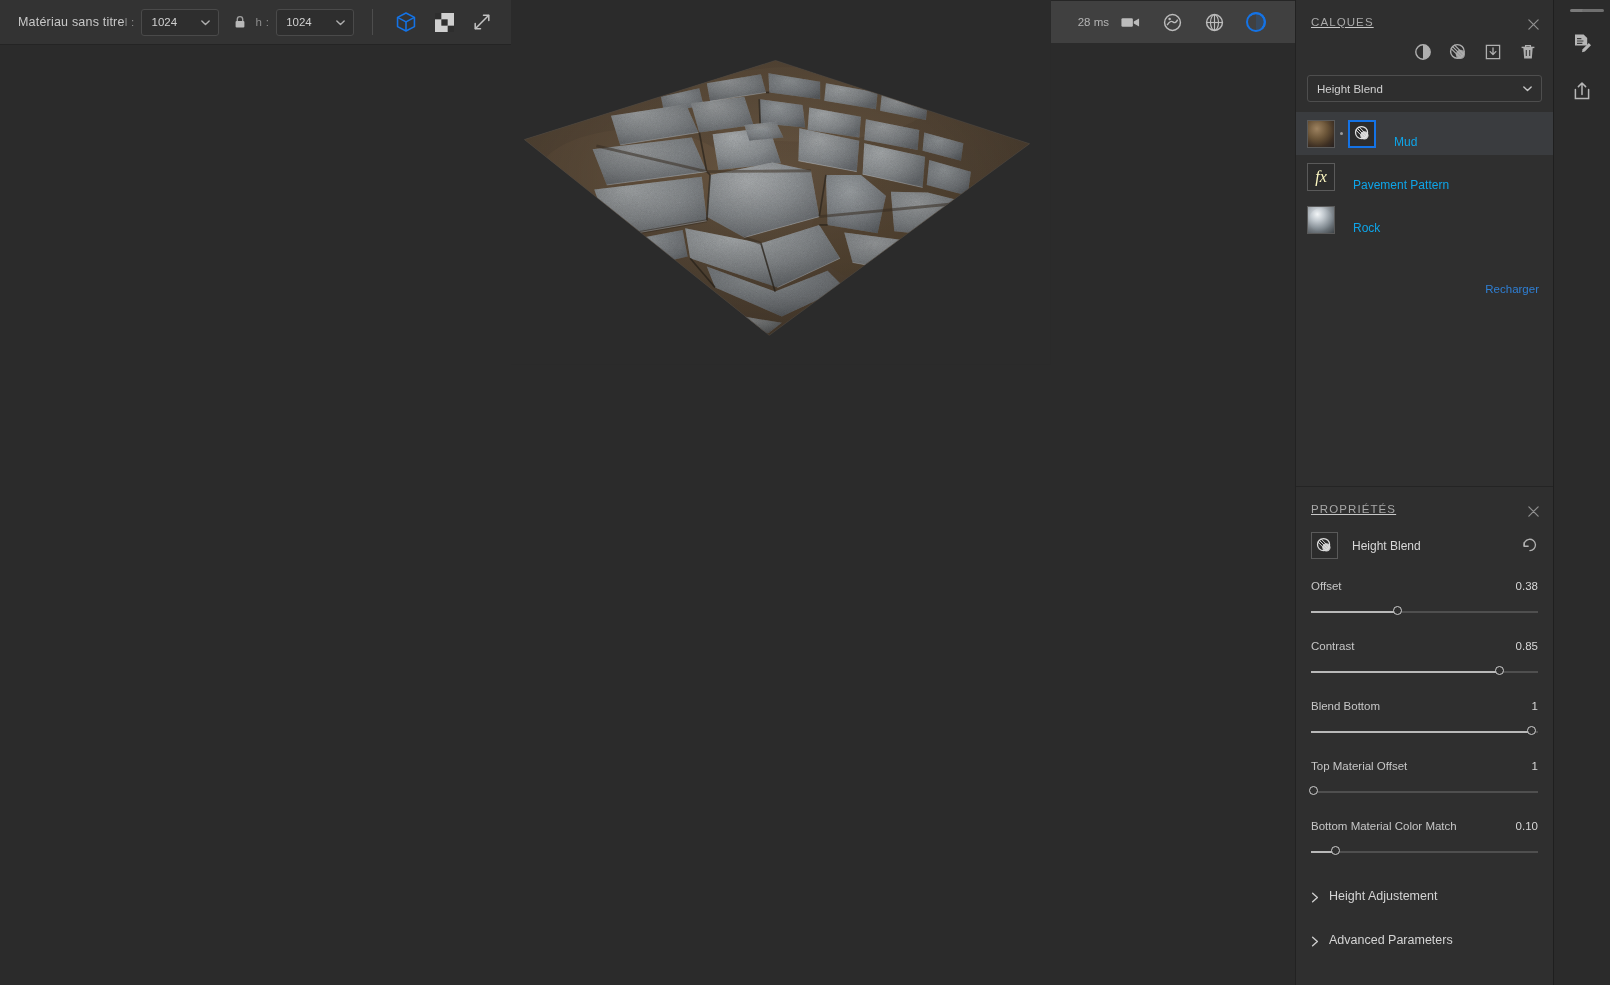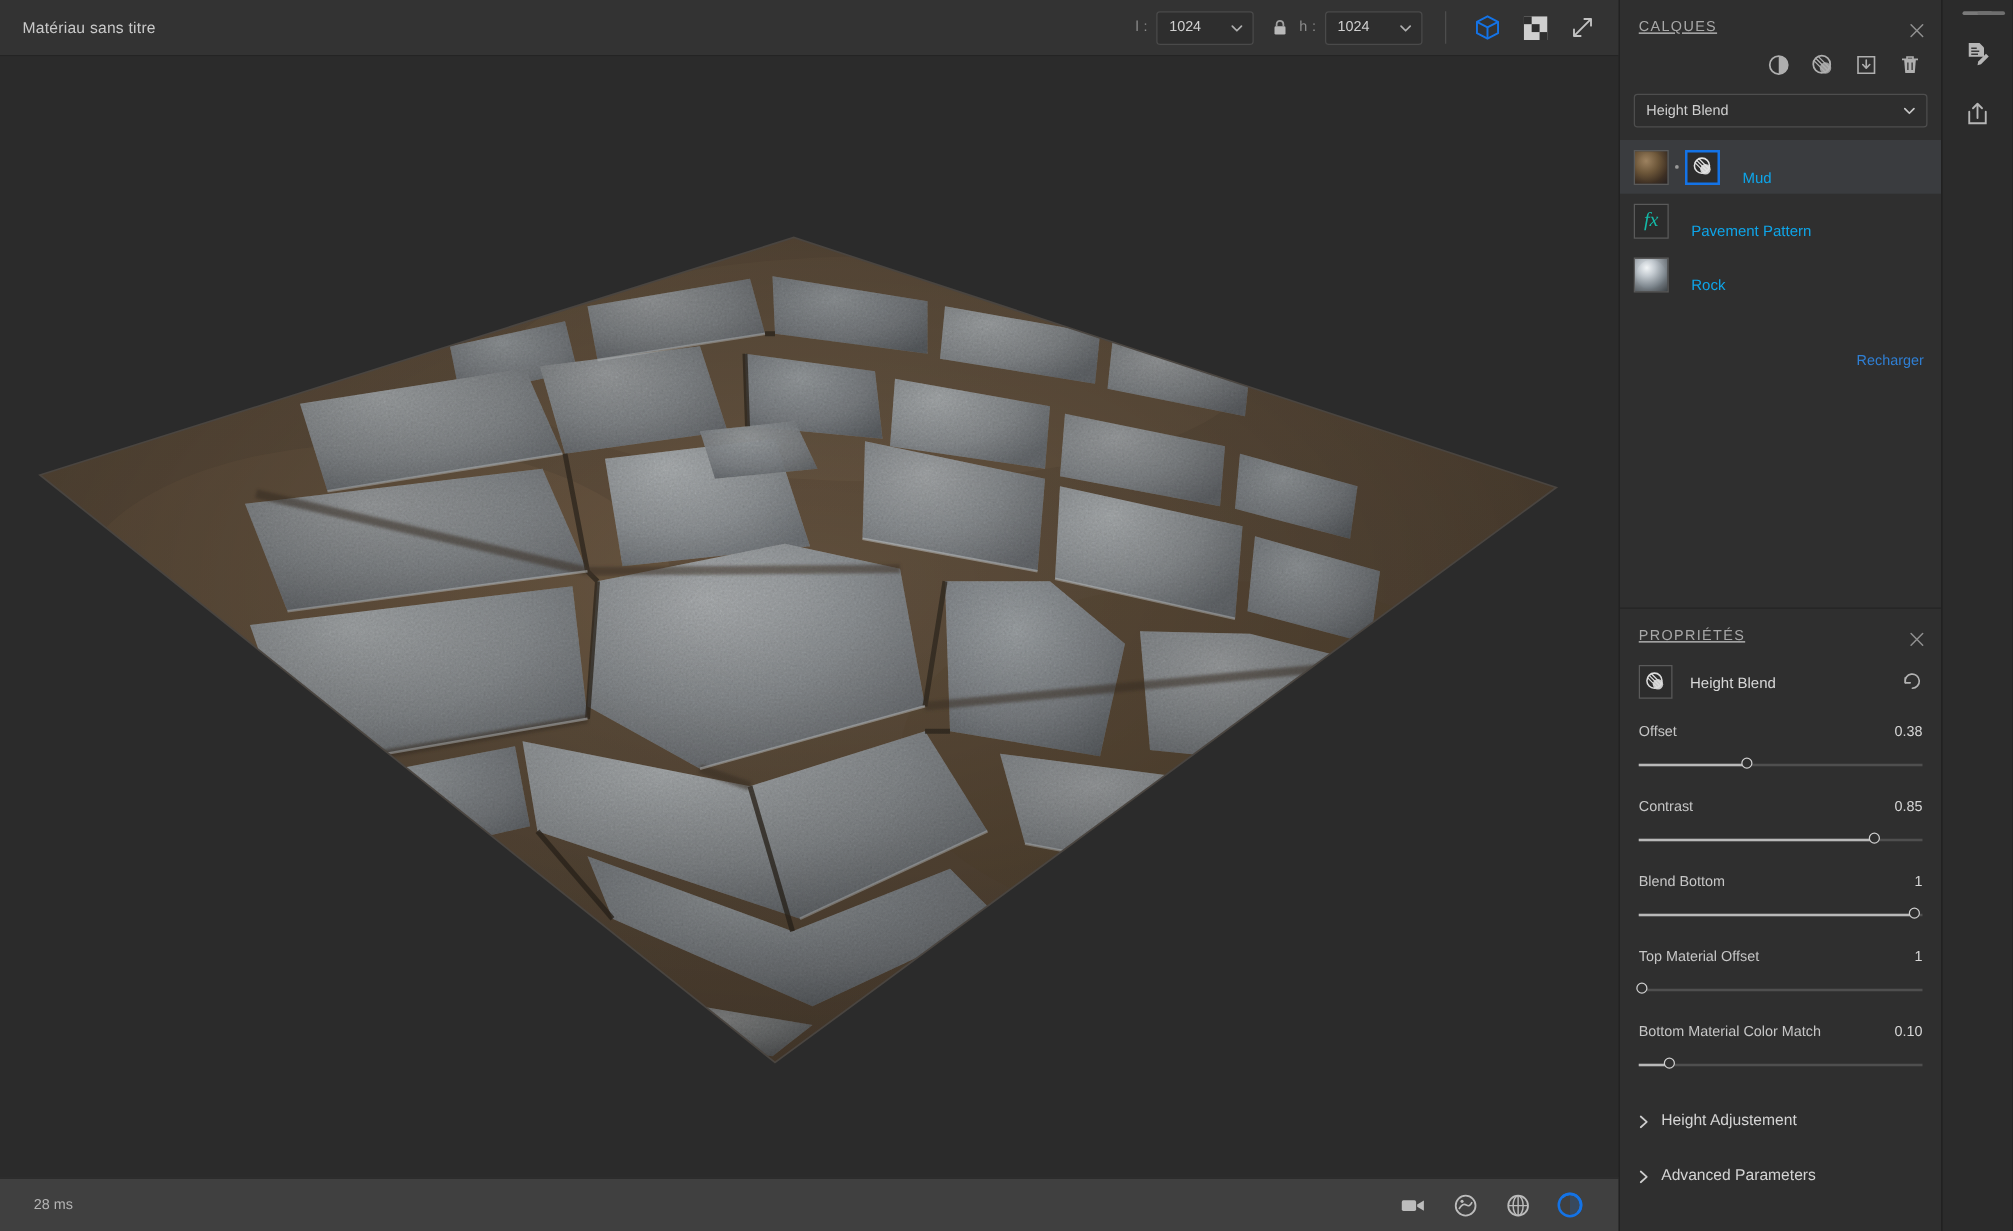--- a/index.html
+++ b/index.html
@@ -17,21 +17,21 @@
     display: flex;
     background: #1e1e1e;
   }
 
   
   .center-col {
     position: relative;
     width: 1295px;
     height: 985px;
     display: flex;
-    flex-direction: column;
+    flex-direction: row;
     background: #2b2b2b;
   }
 
   
   .topbar {
     position: relative;
     height: 45px;
     min-height: 45px;
     background: #333333;
     display: flex;
@@ -243,21 +243,21 @@
   }
   .mask-box.active { border: 2px solid #1473e6; }
   .fx-box {
     width: 28px; height: 28px;
     border: 1px solid #5a5a5a;
     background: #2c2c2c;
     display: flex; align-items: center; justify-content: center;
     font-family: "Liberation Serif", serif;
     font-style: italic;
     font-size: 16px;
-    color: #14b8a6;
+    color: #fef9c3;
     flex: 0 0 auto;
   }
   .layer-name {
     margin-left: 18px;
     font-size: 12px;
     color: #0ea5e9;
     margin-top: 16px;
   }
   .reload-wrap {
     margin-top: 38px;

